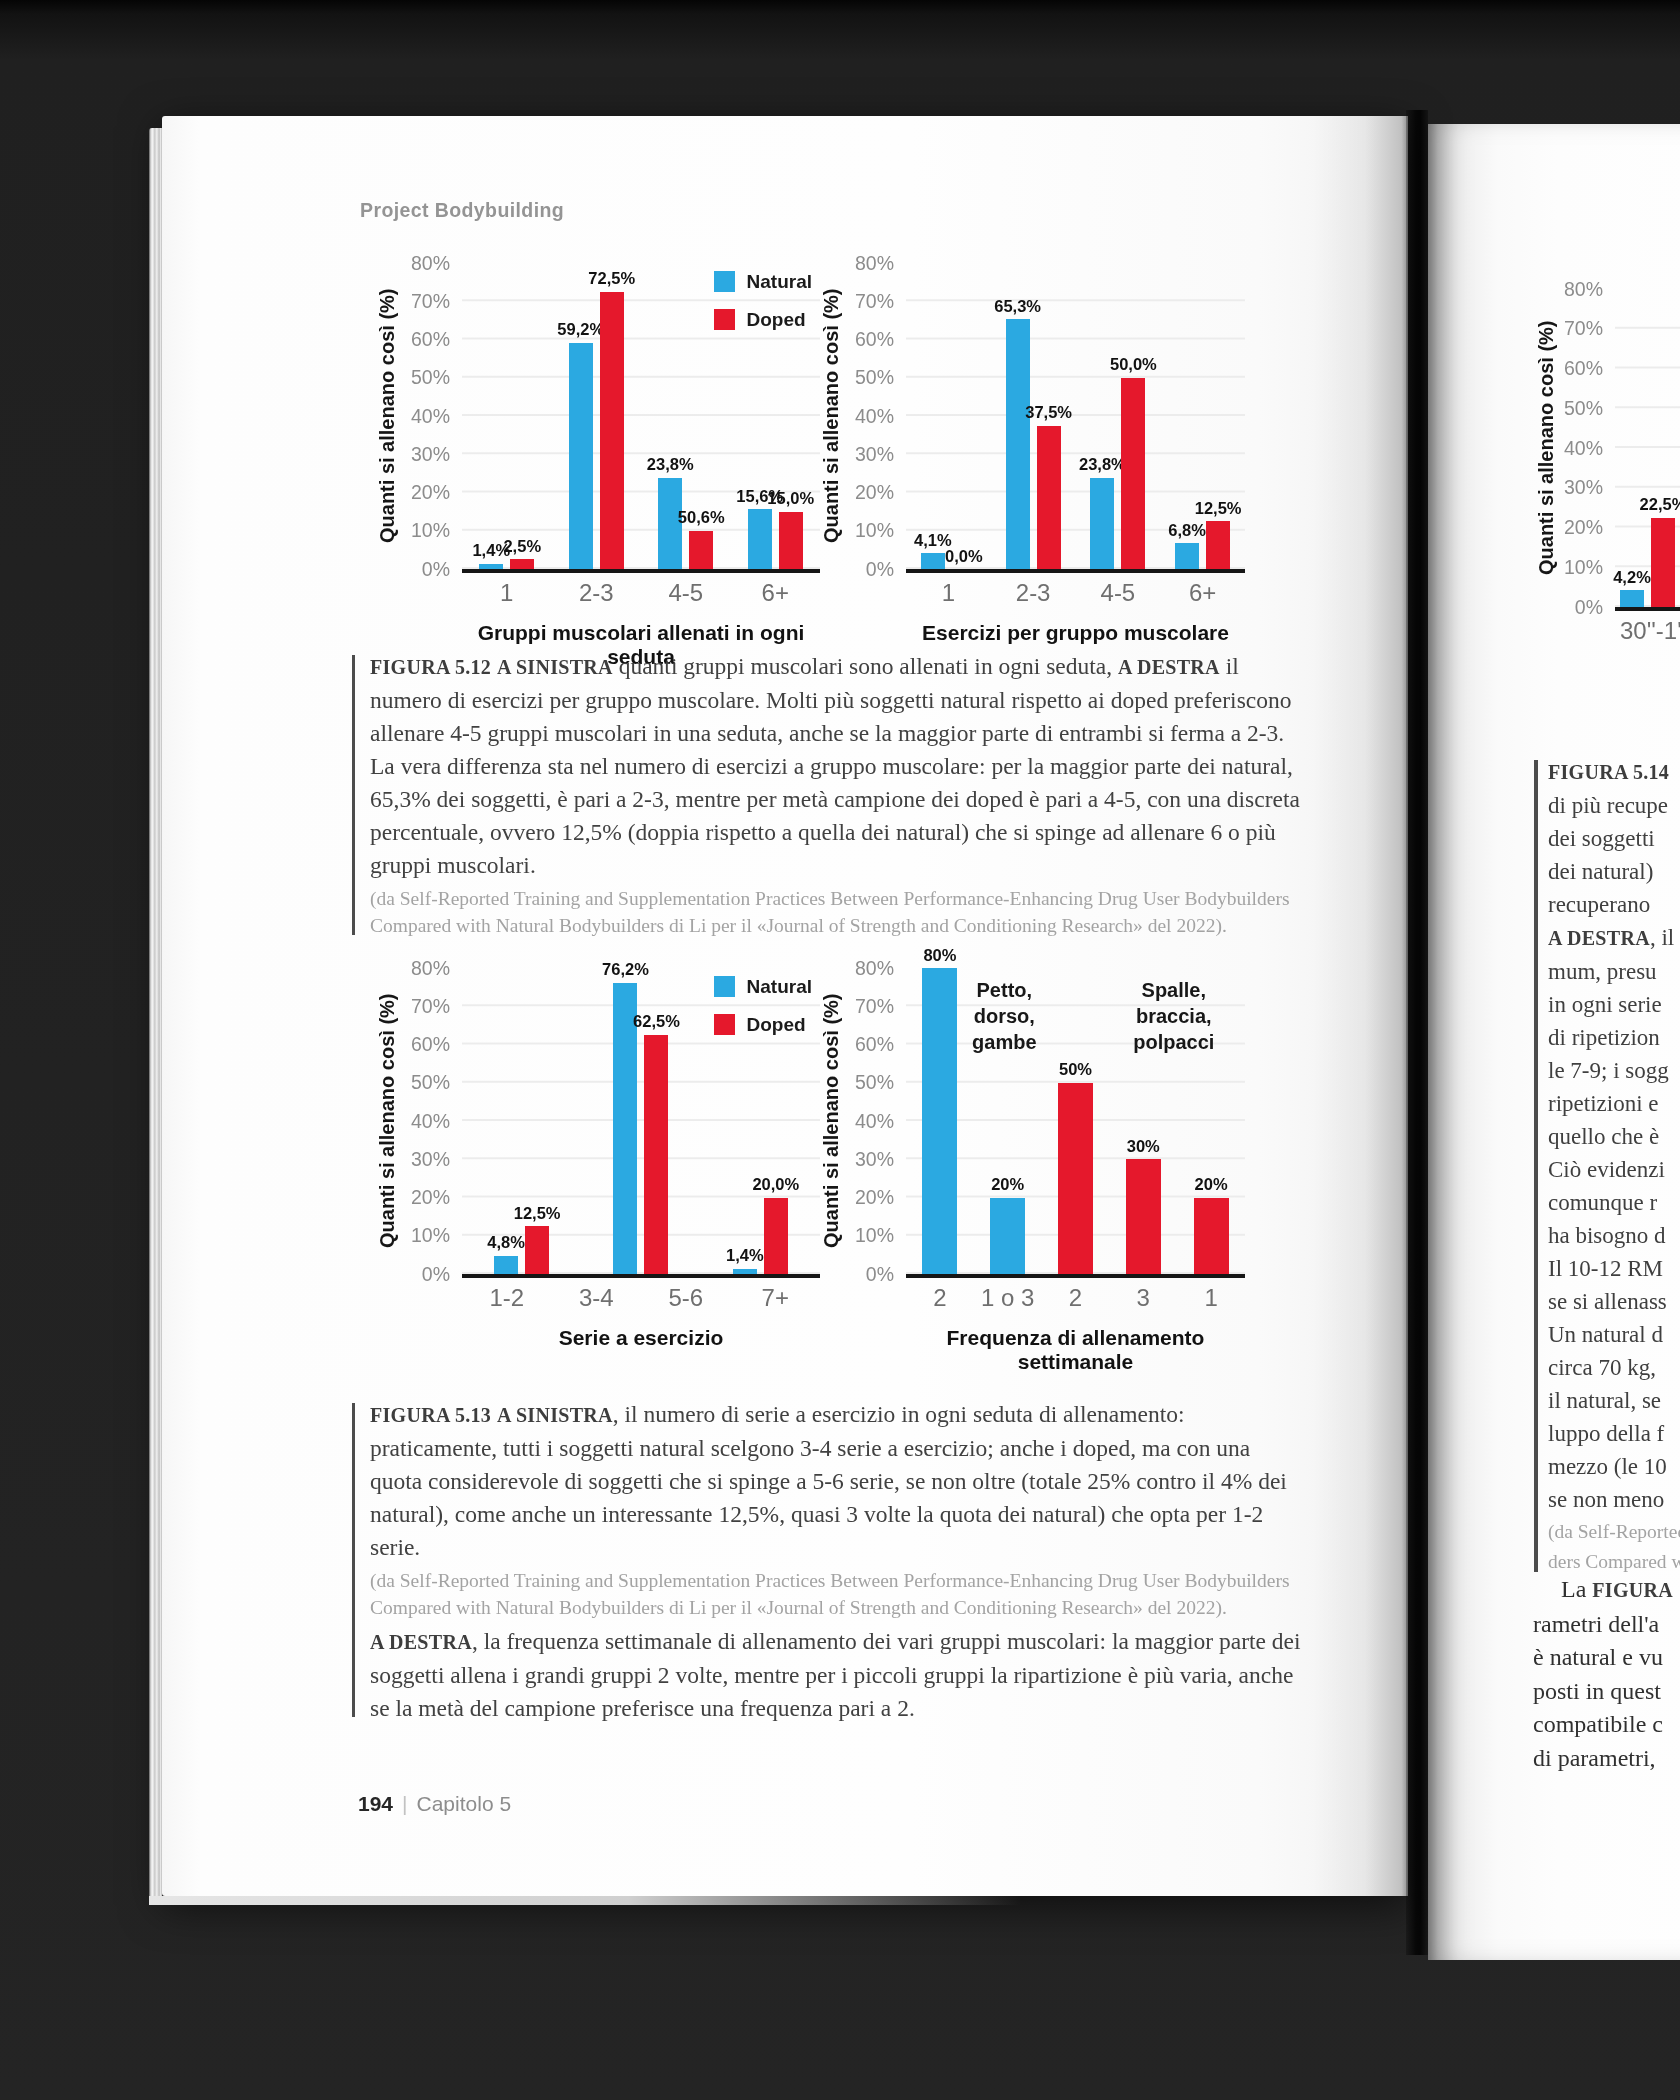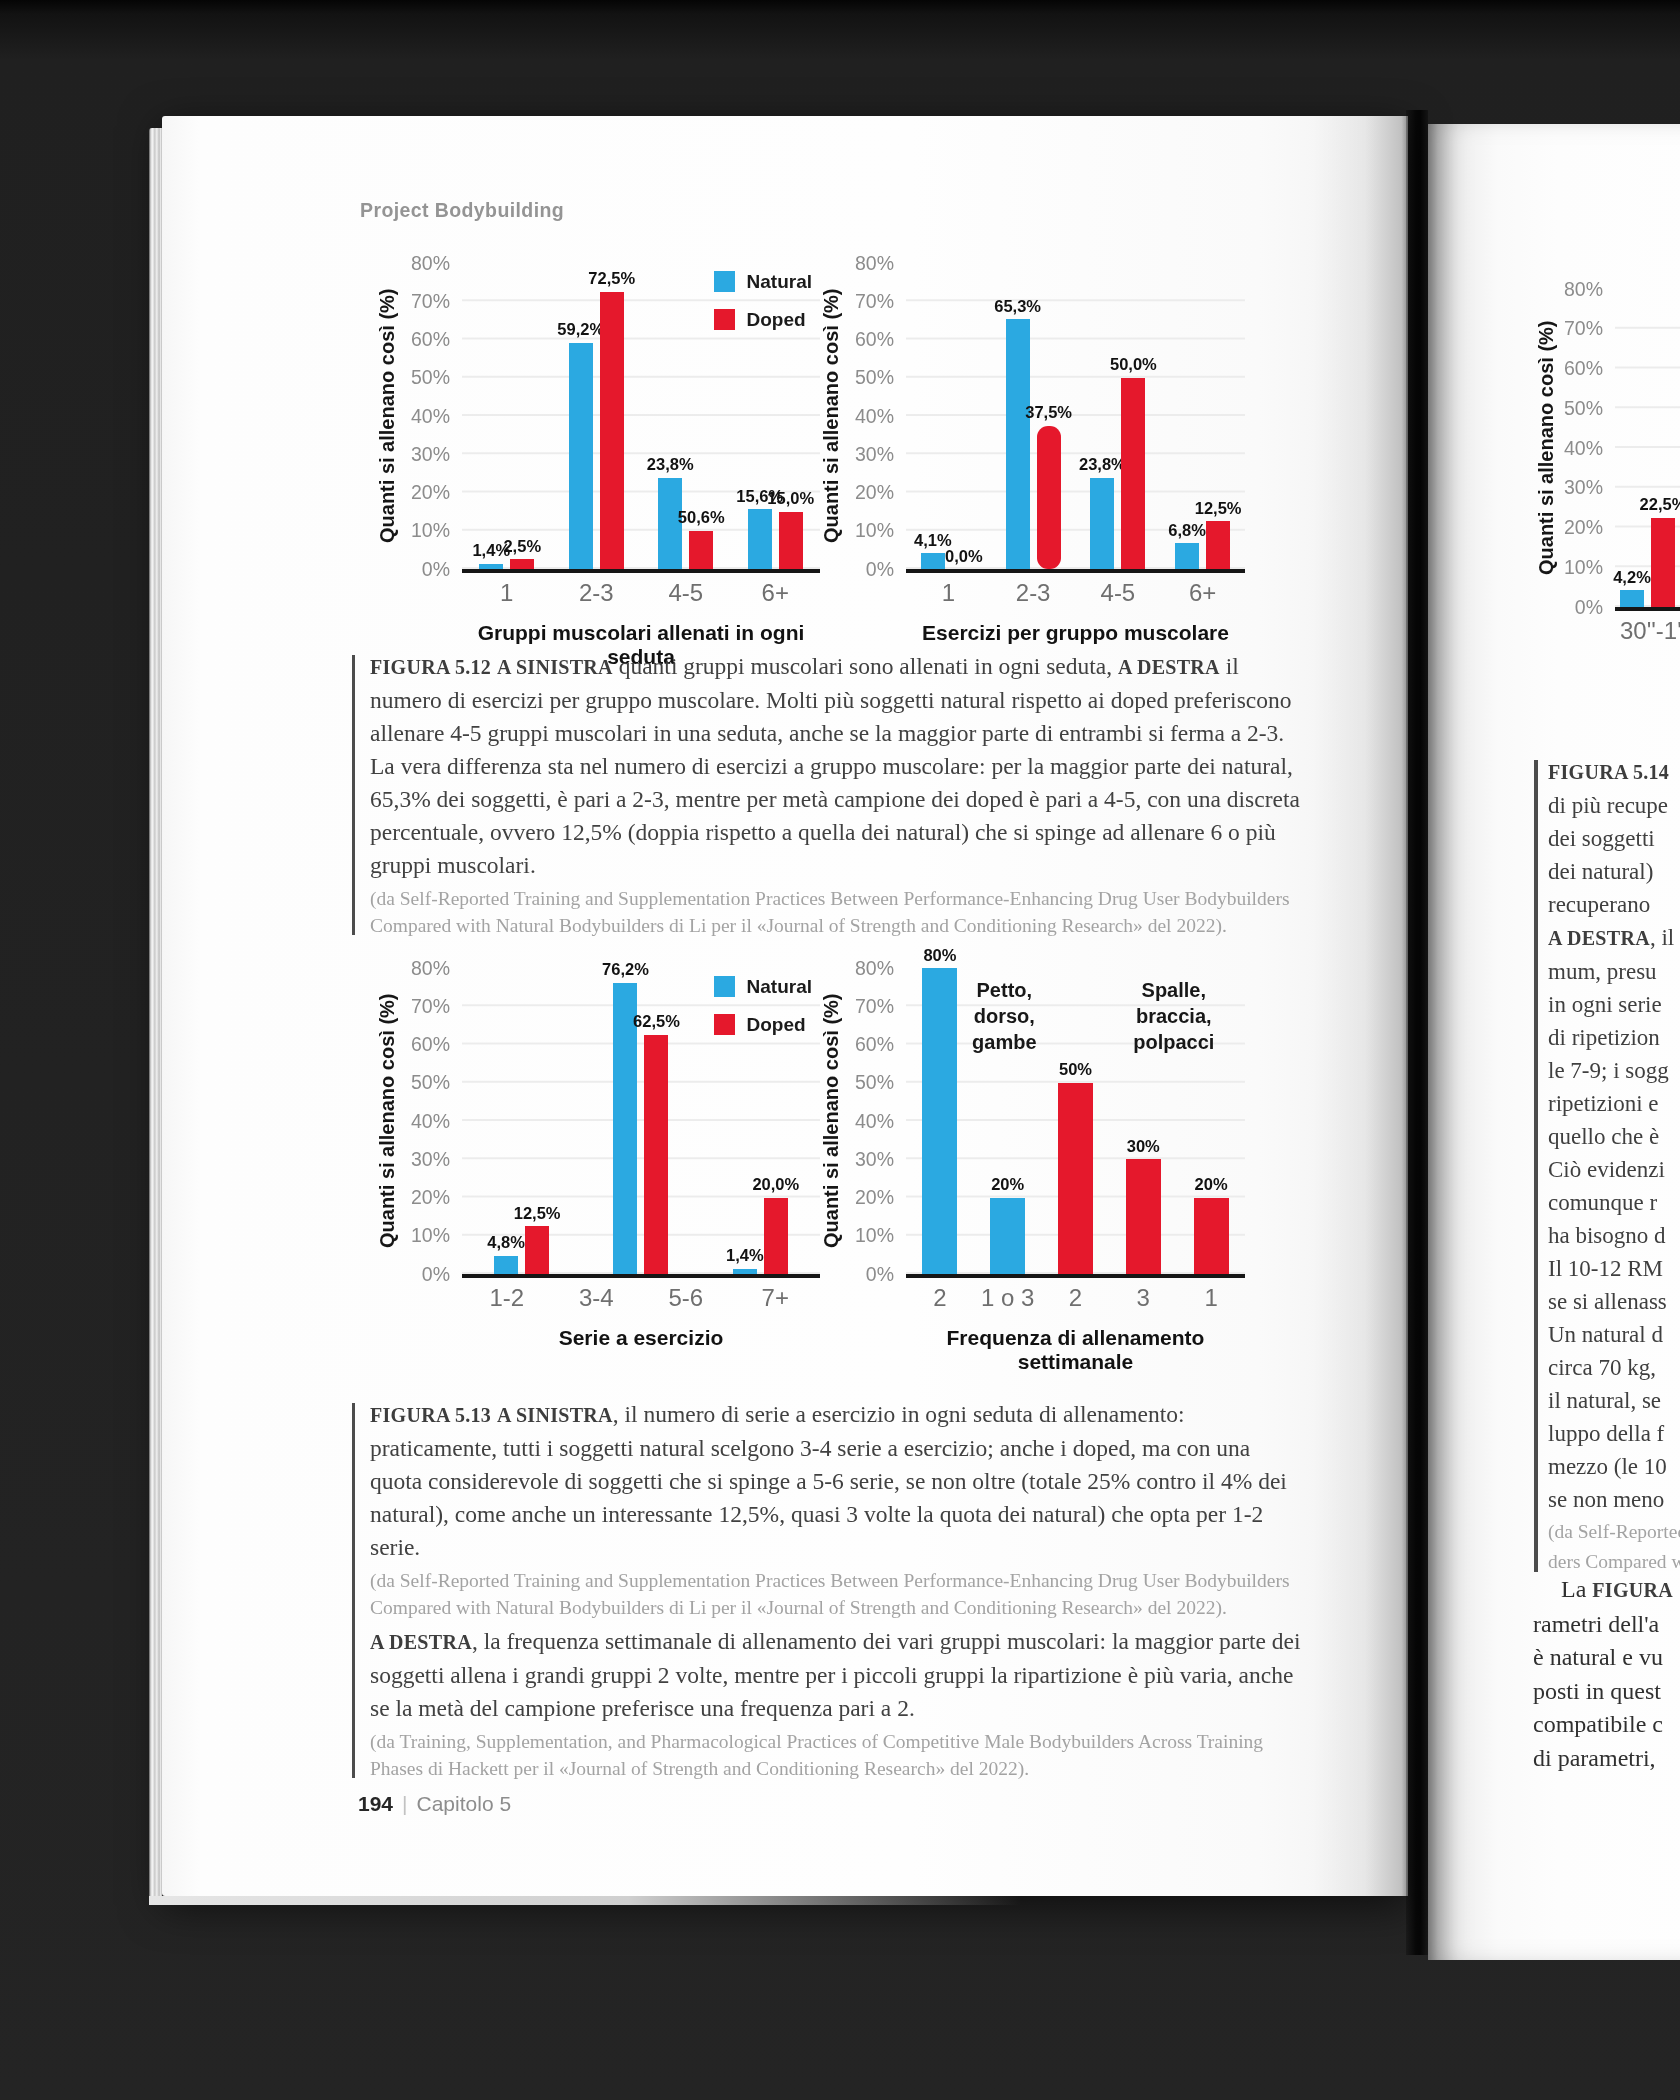--- a/index.html
+++ b/index.html
@@ -194,21 +194,21 @@
               <div class="c-bar" style="height: 0%; background: rgb(229, 24, 44);">
                 <span class="c-val">0,0%</span>
               </div>
             </div>
           </div>
           <div class="c-slot">
             <div class="c-group">
               <div class="c-bar" style="height: 81.625%; background: rgb(43, 169, 225);">
                 <span class="c-val">65,3%</span>
               </div>
-              <div class="c-bar" style="height: 46.875%; background: rgb(229, 24, 44); border-radius: 11px;">
+              <div class="c-bar" style="height: 46.875%; background: rgb(229, 24, 44);">
                 <span class="c-val">37,5%</span>
               </div>
             </div>
           </div>
           <div class="c-slot">
             <div class="c-group">
               <div class="c-bar" style="height: 29.75%; background: rgb(43, 169, 225);">
                 <span class="c-val">23,8%</span>
               </div>
               <div class="c-bar" style="height: 62.5%; background: rgb(229, 24, 44);">
@@ -372,21 +372,20 @@
           <div class="c-cat">1</div>
         </div>
         <div class="c-xtitle">Frequenza di allenamento settimanale</div>
       </div>
     </div>
 
   <div class="caption" style="left:208px;top:1282px;">
       <div class="cap-p"><span class="cap-label">FIGURA 5.13</span><span class="cap-t">   </span><span class="cap-label">A SINISTRA</span><span class="cap-t">, il numero di serie a esercizio in ogni seduta di allenamento: praticamente, tutti i soggetti natural scelgono 3-4 serie a esercizio; anche i doped, ma con una quota considerevole di soggetti che si spinge a 5-6 serie, se non oltre (totale 25% contro il 4% dei natural), come anche un interessante 12,5%, quasi 3 volte la quota dei natural) che opta per 1-2 serie.</span></div>
       <div class="cap-src">(da Self-Reported Training and Supplementation Practices Between Performance-Enhancing Drug User Bodybuilders Compared with Natural Bodybuilders di Li per il «Journal of Strength and Conditioning Research» del 2022).</div>
       <div class="cap-p"><span class="cap-label">A DESTRA</span><span class="cap-t">, la frequenza settimanale di allenamento dei vari gruppi muscolari: la maggior parte dei soggetti allena i grandi gruppi 2 volte, mentre per i piccoli gruppi la ripartizione è più varia, anche se la metà del campione preferisce una frequenza pari a 2.</span></div>
-      <div class="cap-src">(da Training, Supplementation, and Pharmacological Practices of Competitive Male Bodybuilders Across Training Phases di Hackett per il «Journal of Strength and Conditioning Research» del 2022).</div>
     </div>
 
   <div class="footer">
     <span class="pnum">194</span>
     <span class="sep">|</span>
     <span>Capitolo 5</span>
   </div>
 
   <div class="gutter-shade-left"></div>
 </div>

